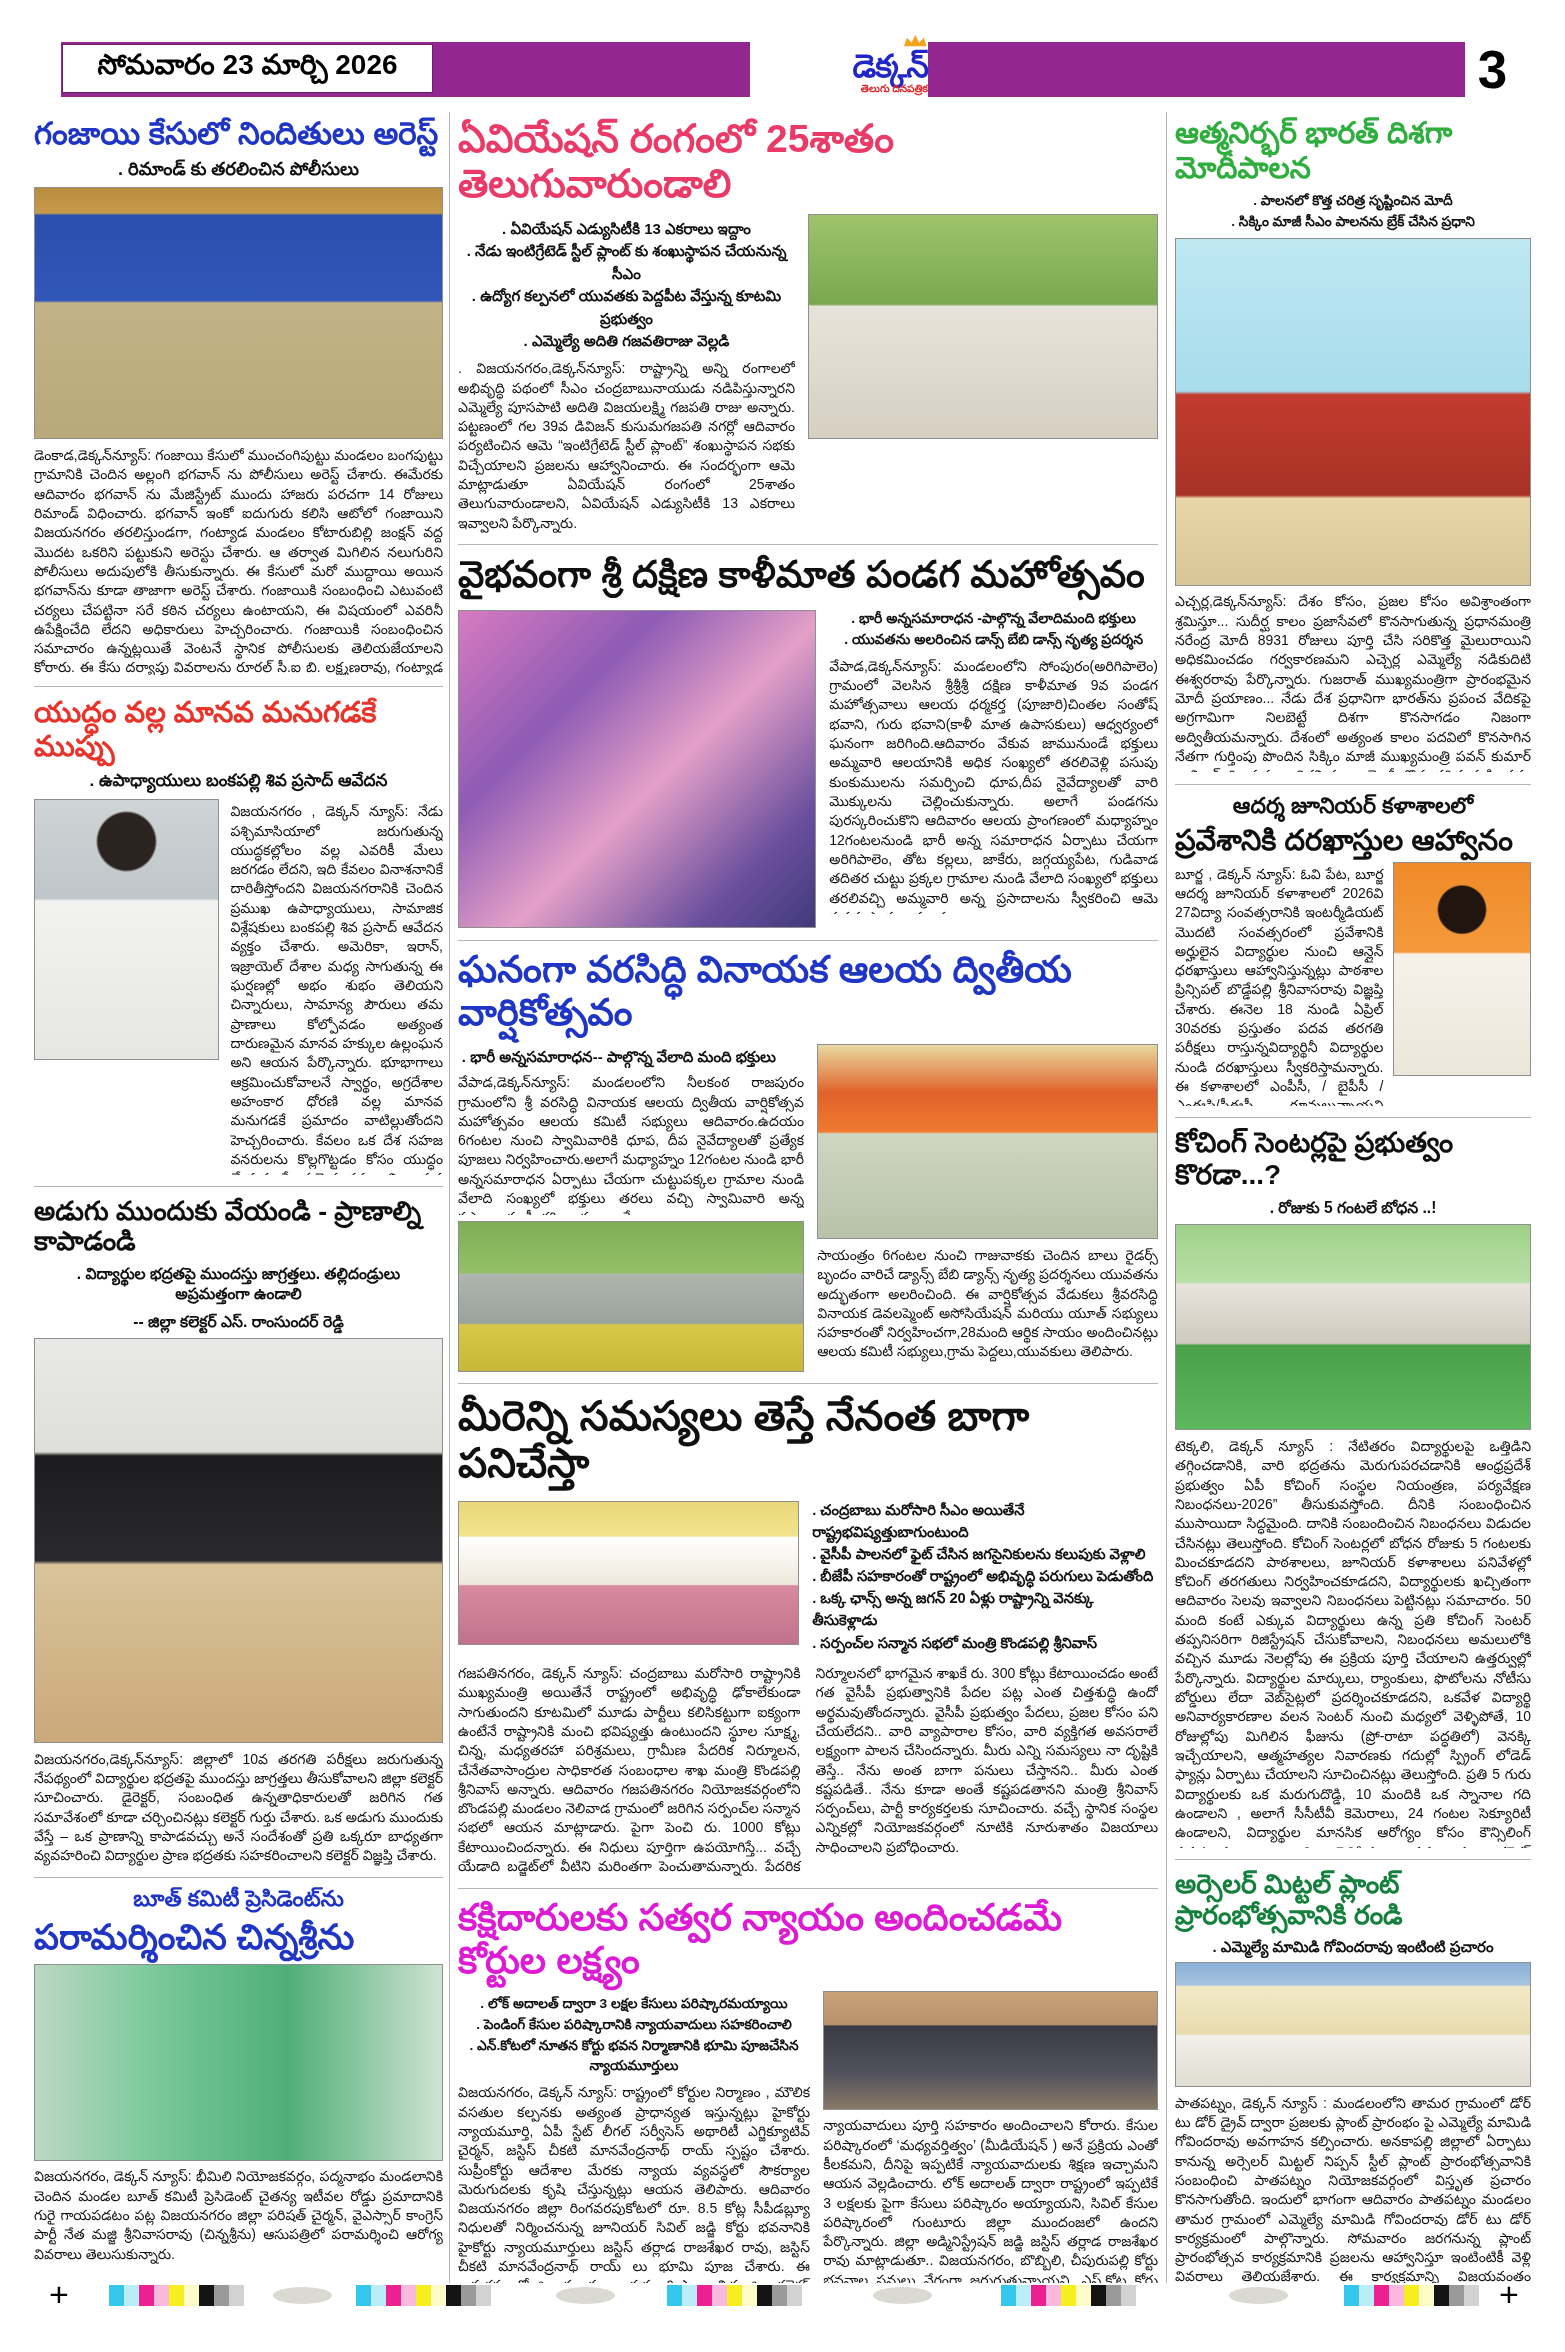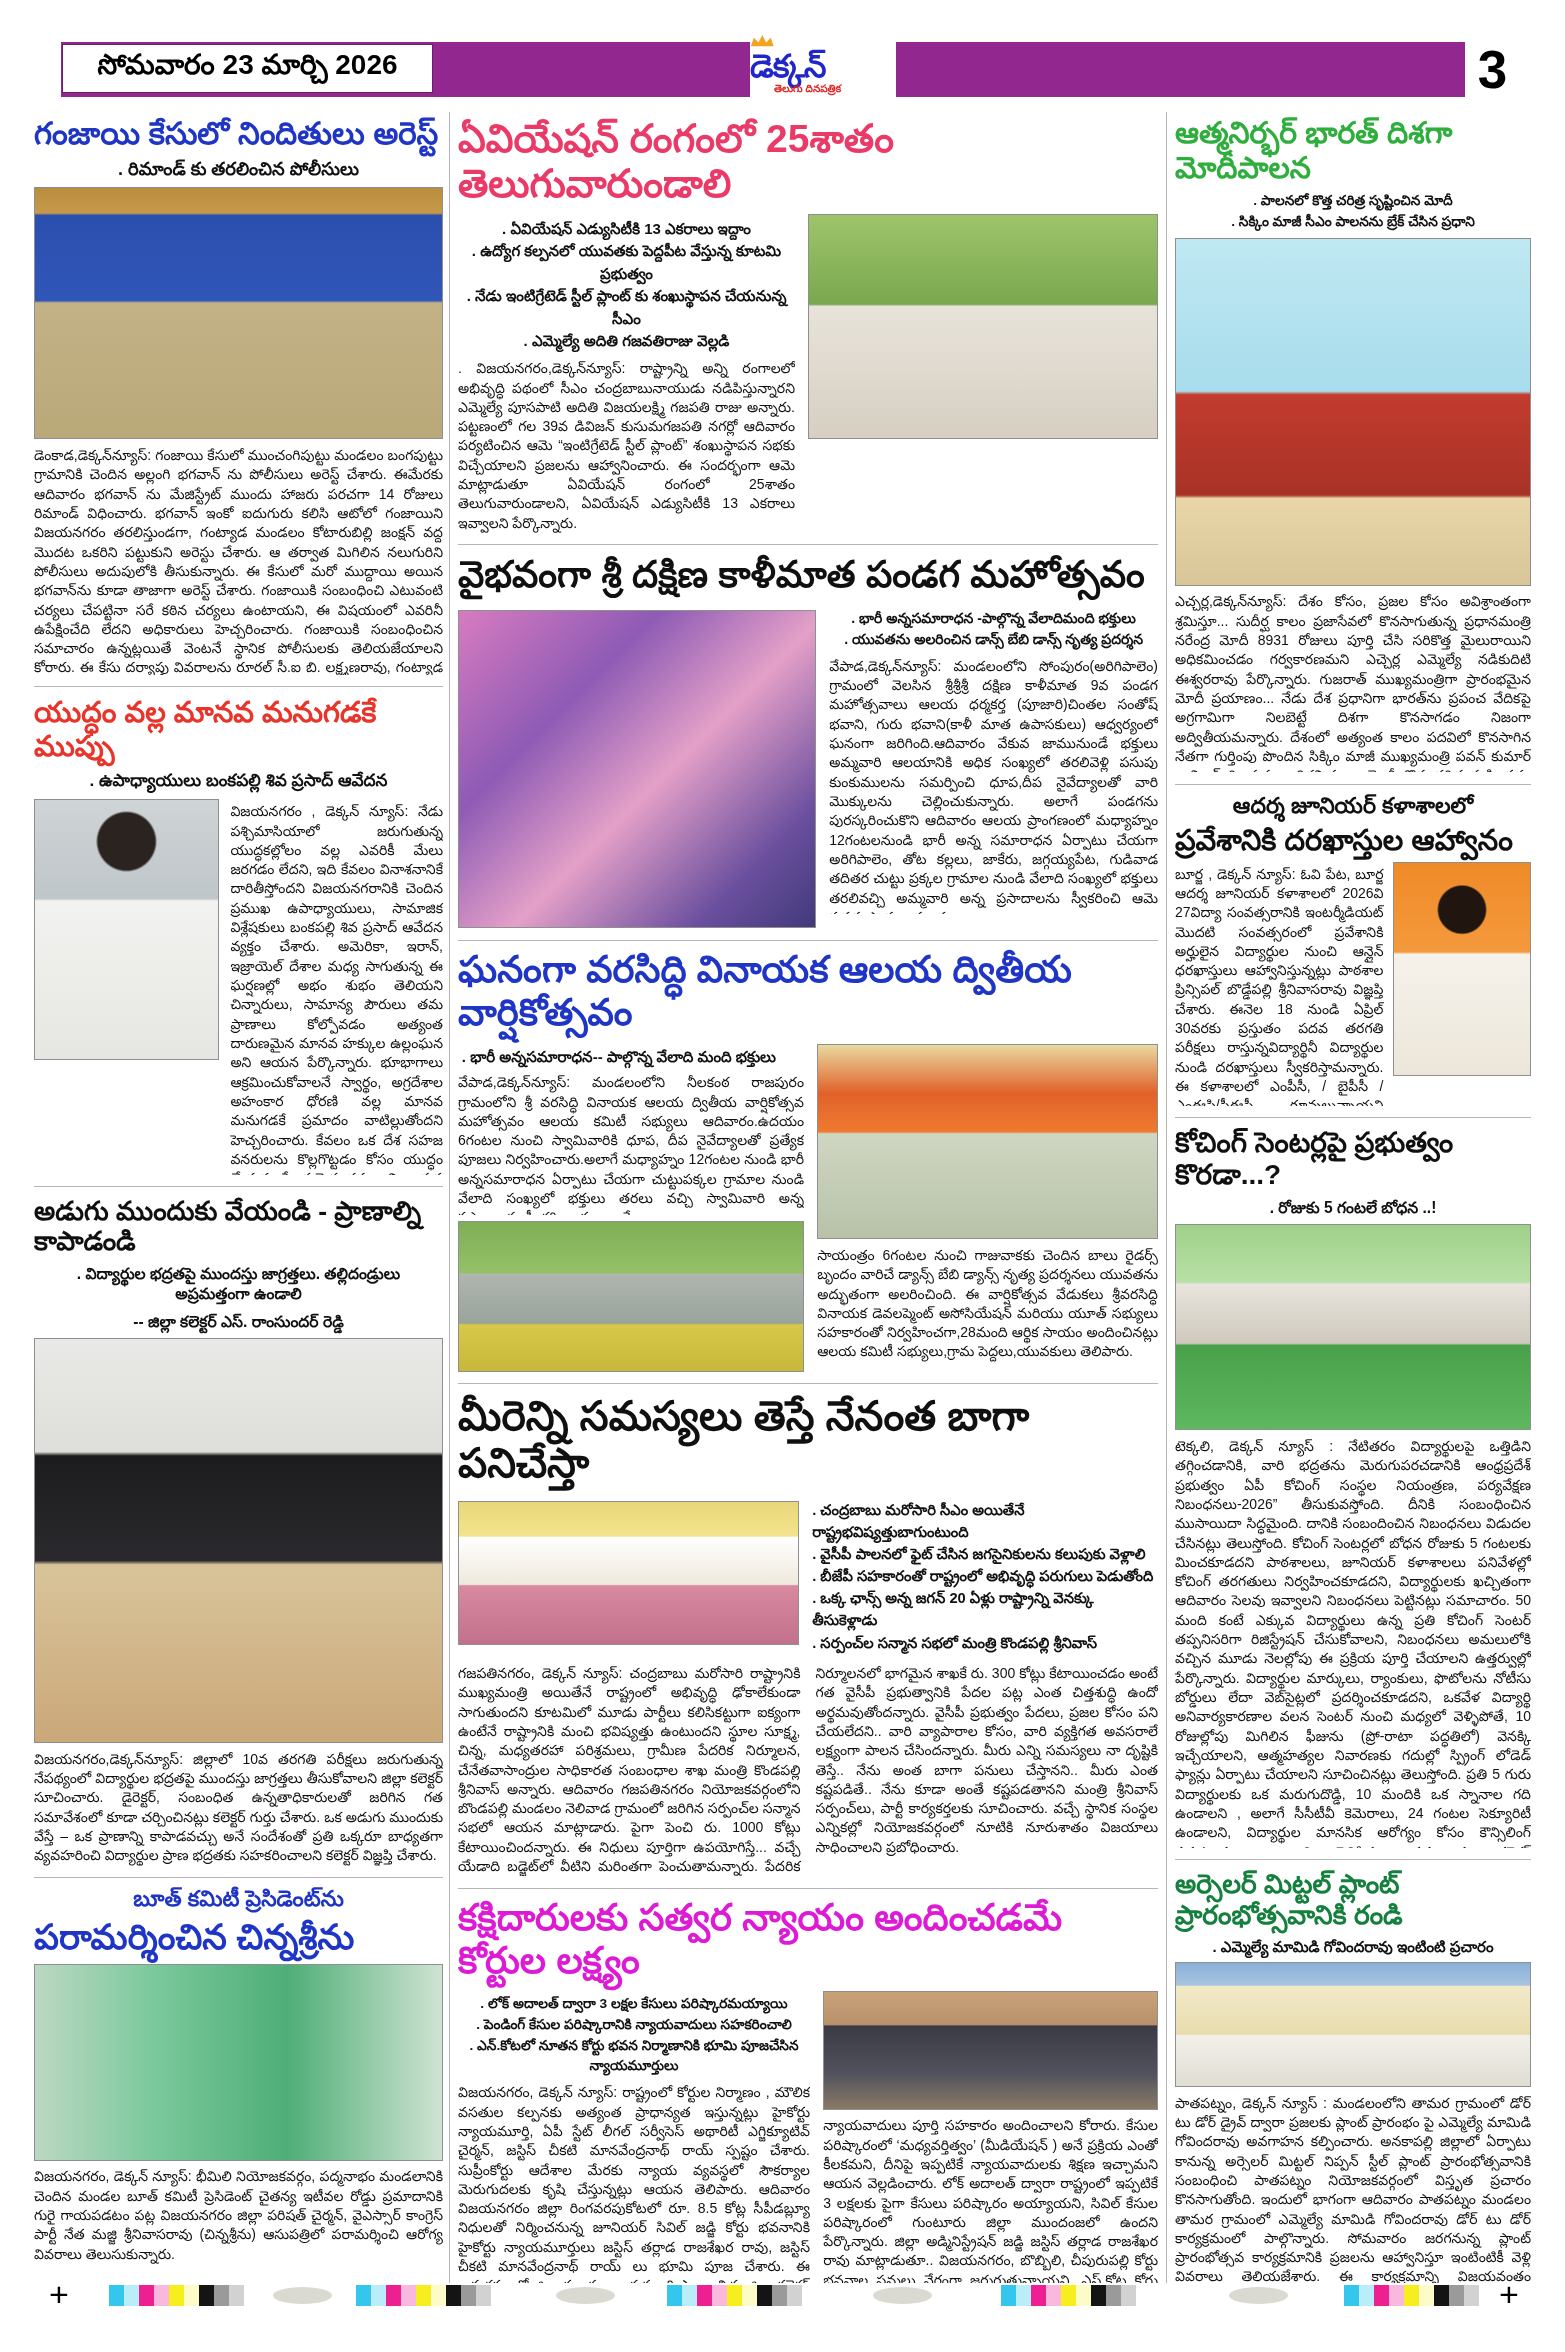--- a/index.html
+++ b/index.html
@@ -4,21 +4,21 @@
 <style>
   * { margin:0; padding:0; box-sizing:border-box; }
   html,body { background:#8a8a8a; }
   body { font-family:"Liberation Sans", sans-serif; }
   .page { position:relative; width:1565px; height:2353px; background:#ffffff; margin:0 auto; overflow:hidden; color:#111; }
 
   
   .banner { position:absolute; left:61px; top:42px; width:1459px; height:55px; background:#91278F; }
   .datebox { position:absolute; left:62px; top:44px; width:371px; height:49px; background:#fff; border:0.9px solid #6d1d6b;
              display:flex; align-items:center; justify-content:center; font-weight:bold; font-size:28px; color:#000; }
-  .logobox { position:absolute; left:750px; top:32px; width:146px; height:74px; background:#fff; text-align:left; padding-top:0.9px; }
+  .logobox { position:absolute; left:750px; top:32px; width:178px; height:74px; background:#fff; text-align:right; padding-top:0.9px; }
   .logo-title { color:#2026c8; font-size:32px; font-weight:bold; line-height:1.05; letter-spacing:-0.9px; }
   .logo-tag { color:#e02525; font-size:10.4px; font-weight:bold;padding-left:24px; }
   .numbox { position:absolute; left:1465px; top:42px; width:55px; height:55px; background:#fff; display:flex; align-items:center;
             justify-content:center; font-size:53px; font-weight:bold; color:#000; }
 
   
   .col { position:absolute; top:112px; overflow:hidden; }
   .col-left  { left:34px;   width:409px; height:2169px; }
   .col-mid   { left:458px;  width:700px; height:2171px; }
   .col-right { left:1175px; width:356px; height:2171px; }
@@ -130,22 +130,22 @@
   </div>
 
   <div class="col col-mid">
 
     <article class="art">
       <h2 class="hl c-pink" style="font-size:39px">ఏవియేషన్ రంగంలో 25శాతం తెలుగువారుండాలి</h2>
       <div class="grid2" style="grid-template-columns:337px 1fr">
         <div>
           <div class="bullets t-c">
             <p class="bullet">. ఏవియేషన్ ఎడ్యుసిటీకి 13 ఎకరాలు ఇద్దాం</p>
+            <p class="bullet">. నేడు ఇంటిగ్రేటెడ్ స్టీల్ ప్లాంట్ కు శంఖుస్థాపన చేయనున్న సీఎం</p>
             <p class="bullet">. ఉద్యోగ కల్పనలో యువతకు పెద్దపీట వేస్తున్న కూటమి ప్రభుత్వం</p>
-            <p class="bullet">. నేడు ఇంటిగ్రేటెడ్ స్టీల్ ప్లాంట్ కు శంఖుస్థాపన చేయనున్న సీఎం</p>
             <p class="bullet">. ఎమ్మెల్యే అదితి గజవతిరాజు వెల్లడి</p>
           </div>
           <p class="body" style="max-height:201px">. విజయనగరం,డెక్కన్‌న్యూస్: రాష్ట్రాన్ని అన్ని రంగాలలో అభివృద్ధి పథంలో సీఎం చంద్రబాబునాయుడు నడిపిస్తున్నారని ఎమ్మెల్యే పూసపాటి అదితి విజయలక్ష్మి గజపతి రాజు అన్నారు. పట్టణంలో గల 39వ డివిజన్ కుసుమగజపతి నగర్లో ఆదివారం పర్యటించిన ఆమె “ఇంటిగ్రేటెడ్ స్టీల్ ప్లాంట్” శంఖుస్థాపన సభకు విచ్చేయాలని ప్రజలను ఆహ్వానించారు. ఈ సందర్భంగా ఆమె మాట్లాడుతూ ఏవియేషన్ రంగంలో 25శాతం తెలుగువారుండాలని, ఏవియేషన్ ఎడ్యుసిటీకి 13 ఎకరాలు ఇవ్వాలని పేర్కొన్నారు.</p>
         </div>
         <div>
           <div class="photo ph-aviation" style="height:225px;margin-top:1.9px"></div>
         </div>
       </div>
     </article>
 

